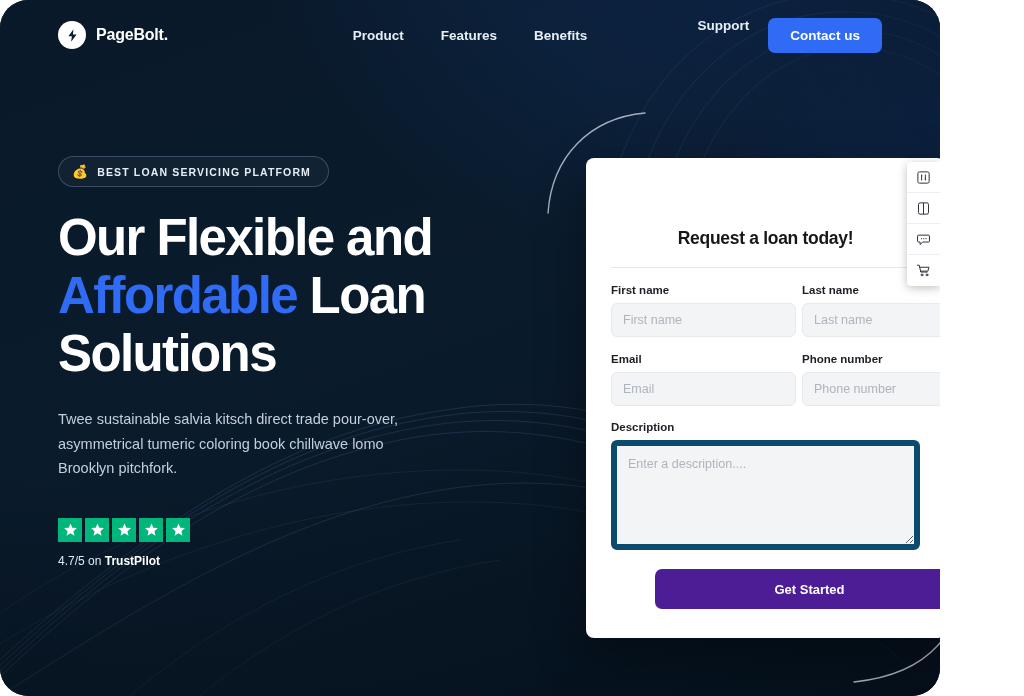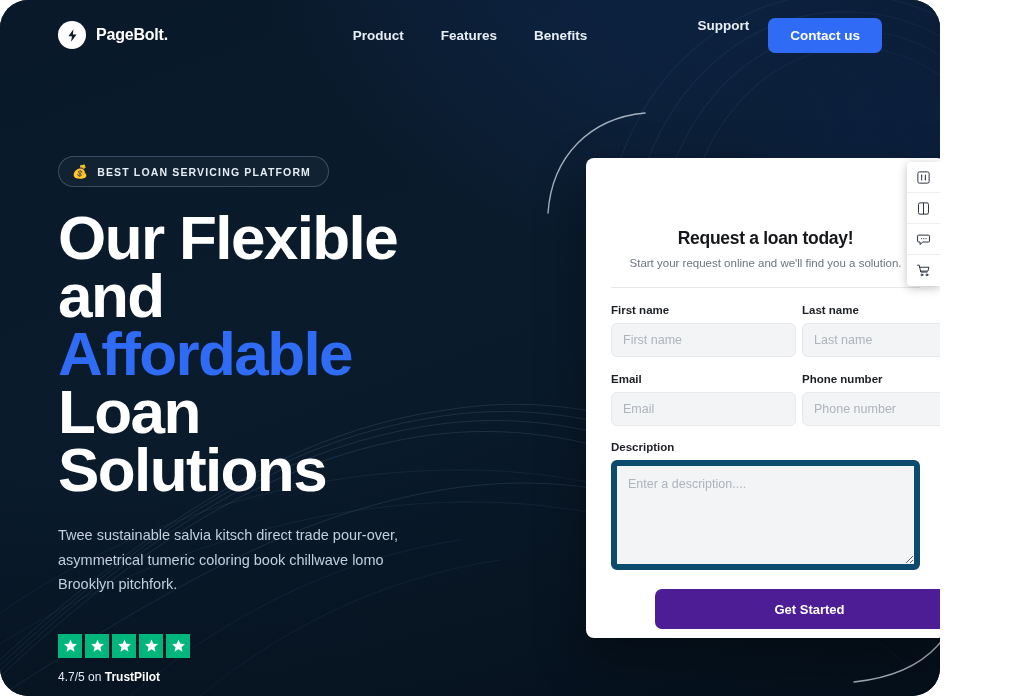--- a/index.html
+++ b/index.html
@@ -83,21 +83,21 @@
   }
   .badge-emoji { font-size: 13px; line-height: 1; }
   .badge-text {
     color: #e6edf5; font-size: 10.5px; font-weight: bold;
     letter-spacing: 1.15px; text-transform: uppercase; white-space: nowrap;
   }
 
   .headline {
     margin-top: 22px;
     color: #ffffff;
-    font-size: 62px;
+    font-size: 51px;
     line-height: 58px;
     font-weight: bold;
     letter-spacing: -1.6px;
   }
   .headline .accent { color: #2f6bf5; text-align: center; }
 
   .hero-para {
     margin-top: 24px;
     color: #c3cfdc;
     font-size: 14.5px;
@@ -294,21 +294,20 @@
 
   <svg class="arc arc-tl" width="110" height="110" viewBox="0 0 110 110">
     <path d="M105 5 C 50 10, 12 48, 8 105" fill="none" stroke="#cfd9e4" stroke-opacity="0.78" stroke-width="1.4" stroke-linecap="round"></path>
   </svg>
   <svg class="arc arc-br" width="130" height="130" viewBox="0 0 130 130">
     <path d="M118 8 C 124 68, 88 112, 12 120" fill="none" stroke="#cfd9e4" stroke-opacity="0.78" stroke-width="1.4" stroke-linecap="round"></path>
   </svg>
 
   <div class="card">
     <div class="card-title">Request a loan today!</div>
-    <div class="card-sub">Start your request online and we'll find you a solution.</div>
     <div class="card-divider"></div>
 
     <div class="field-row">
       <div class="field">
         <label class="field-label">First name</label>
         <input class="field-input" type="text" placeholder="First name" style="">
       </div>
       <div class="field">
         <label class="field-label">Last name</label>
         <input class="field-input" type="text" placeholder="Last name" style="">

